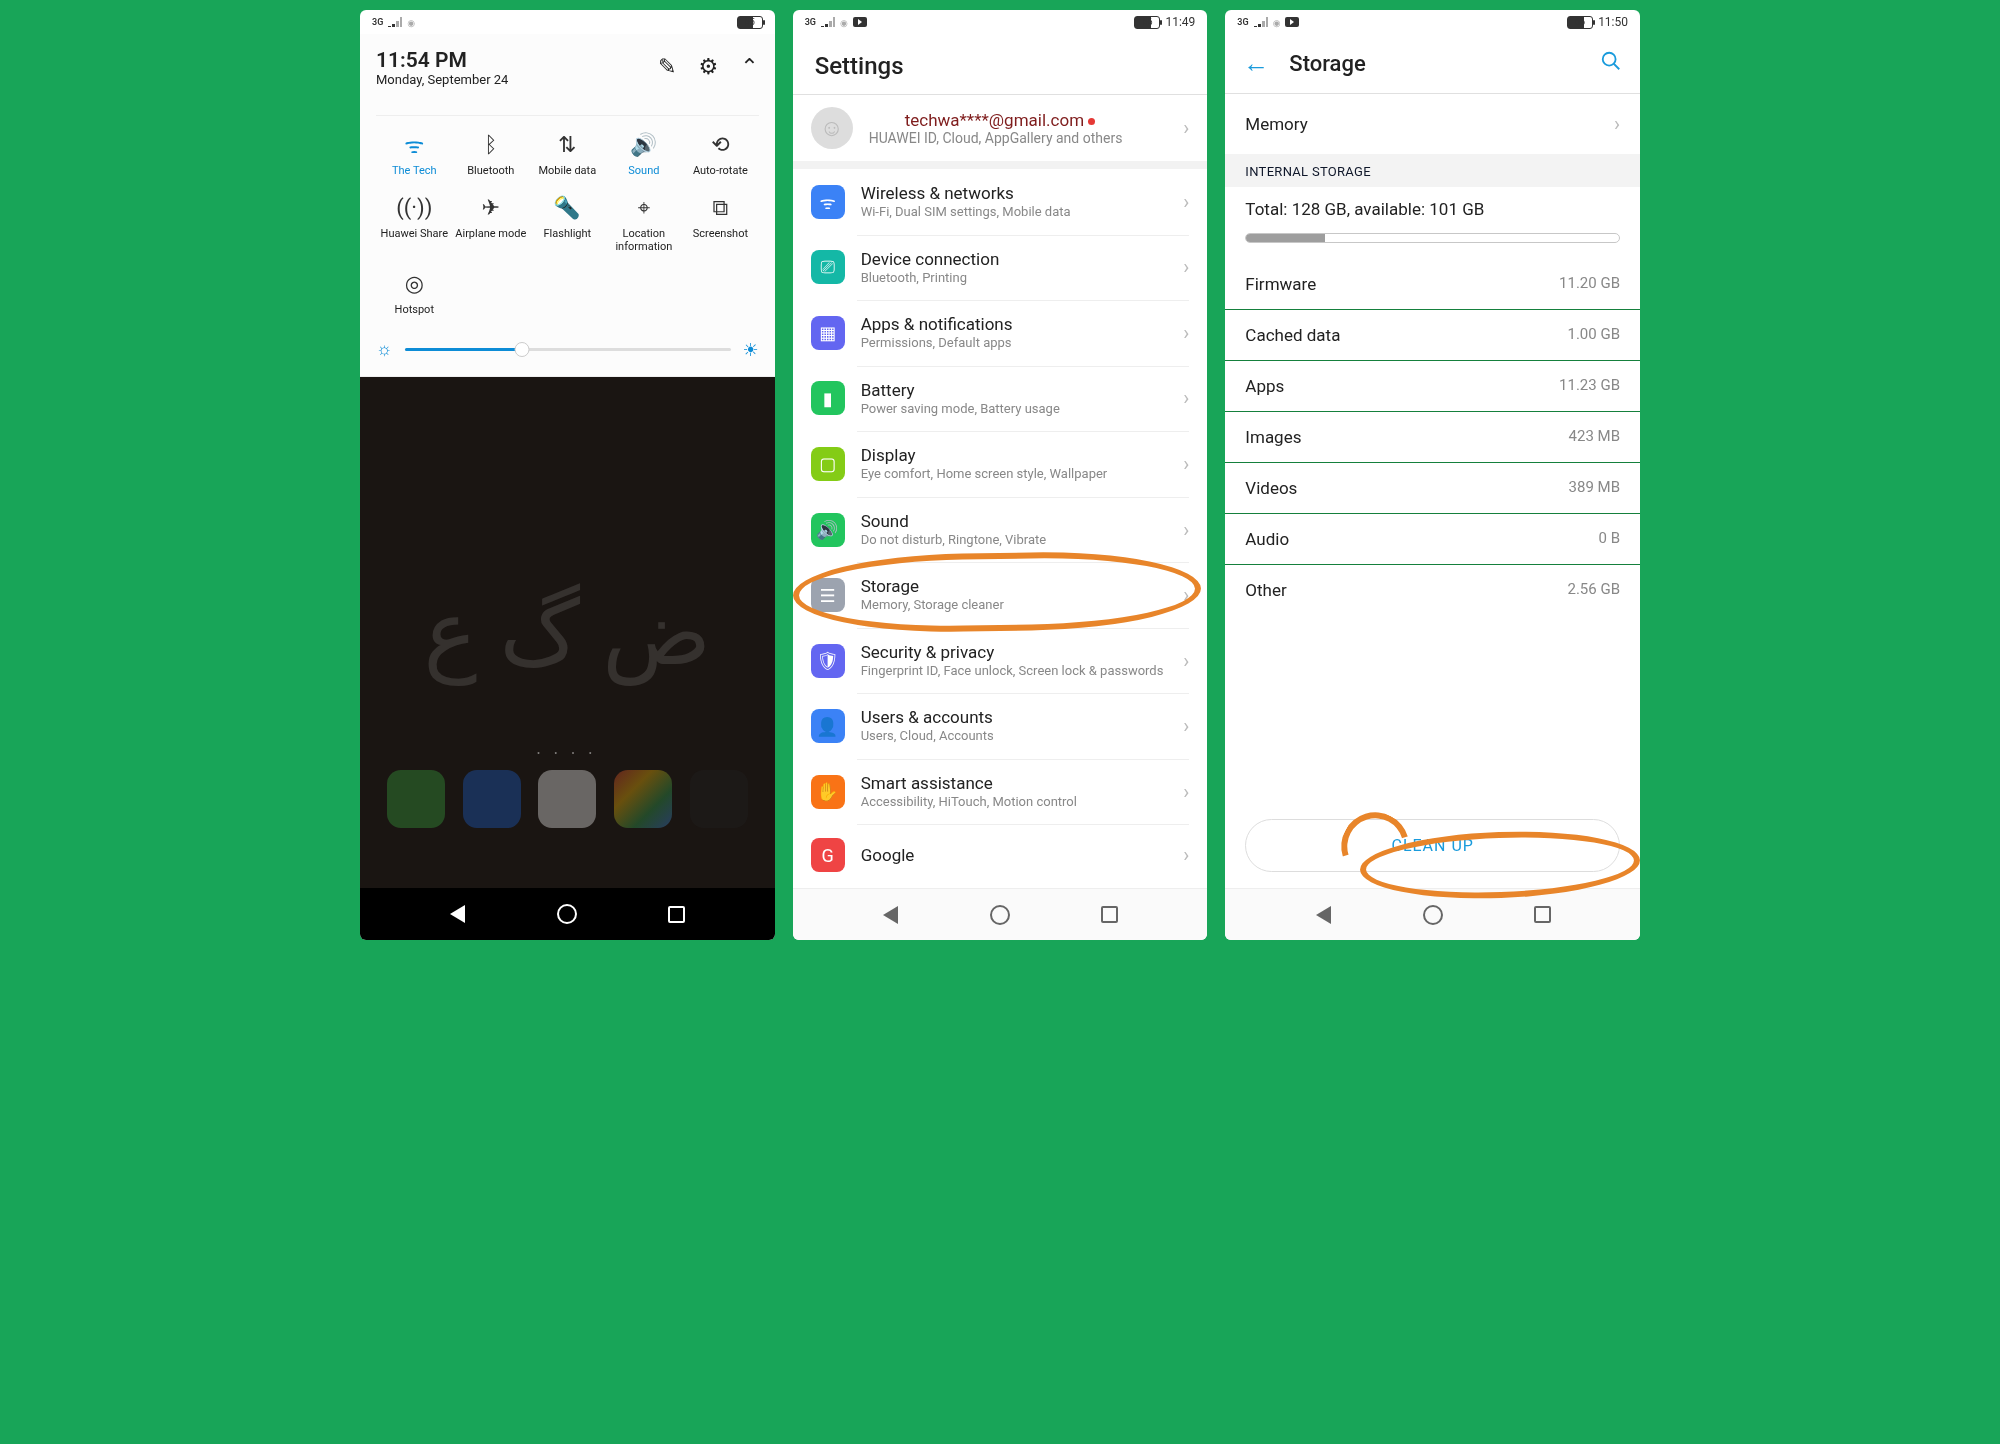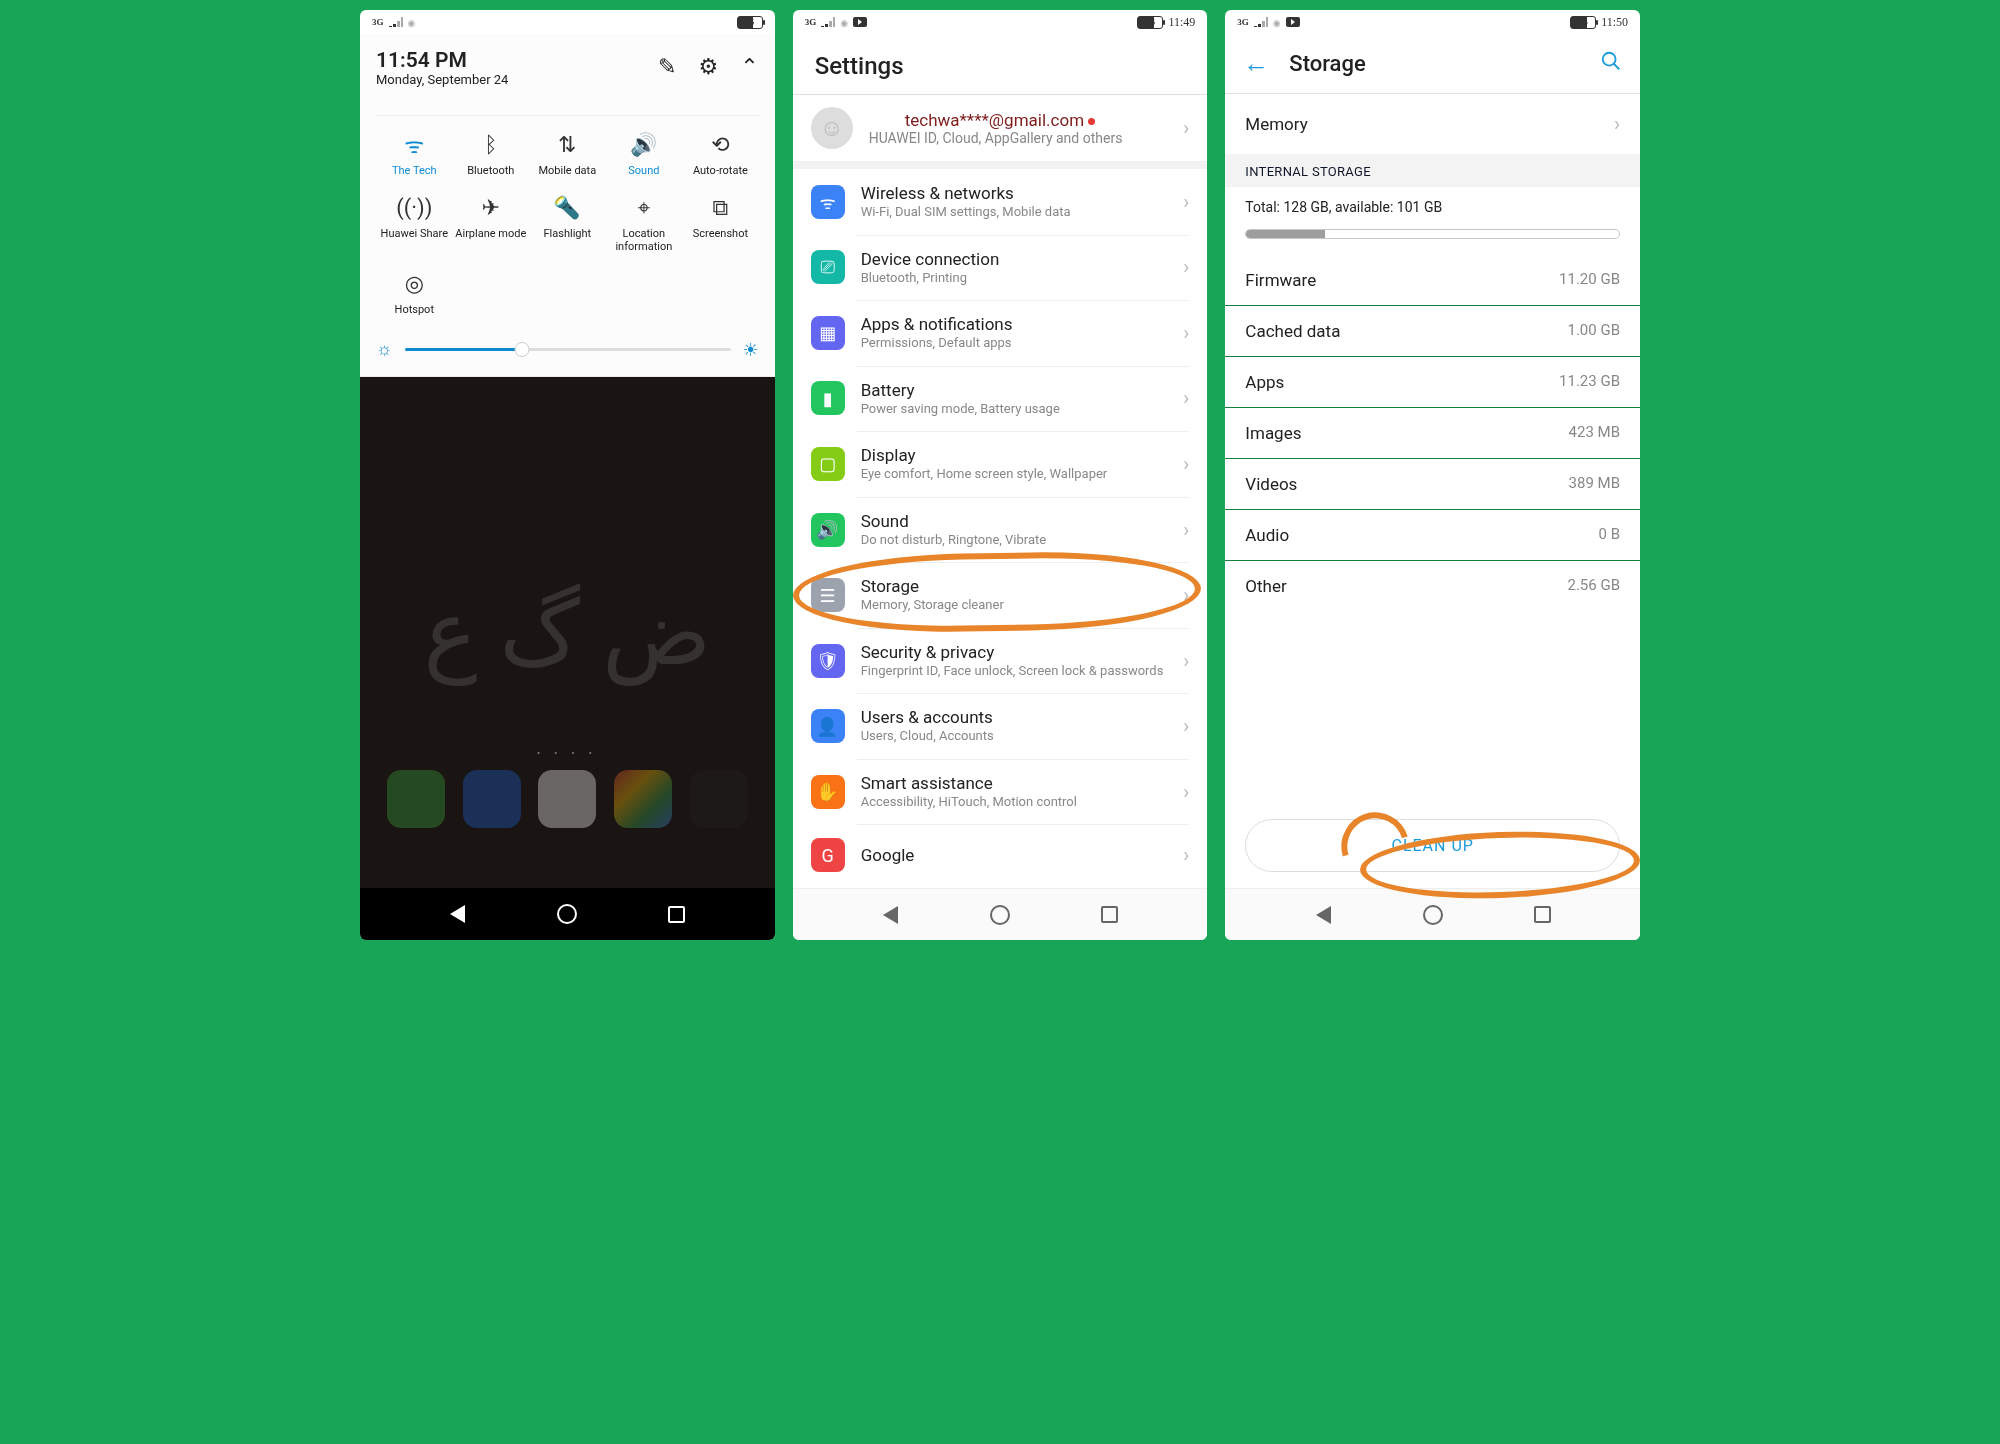--- a/index.html
+++ b/index.html
@@ -29,21 +29,20 @@
 
   
   .statusbar {
     height: 24px;
     display: flex;
     align-items: center;
     justify-content: space-between;
     padding: 0 12px;
     font-size: 11px;
     color: #333;
-    font-family: Liberation Serif, serif;
   }
   .sb-left { display:flex; align-items:center; gap:5px; }
   .sb-right { display:flex; align-items:center; gap:5px; }
   .sb-3g { font-size:9px; font-weight:600; }
   .sb-bars { width:14px; height:10px; background:
     linear-gradient(to top,#333 30%,transparent 30%) 0 100%/3px 4px no-repeat,
     linear-gradient(to top,#333 50%,transparent 50%) 4px 100%/3px 6px no-repeat,
     linear-gradient(to top,#aaa 70%,transparent 70%) 8px 100%/3px 8px no-repeat,
     linear-gradient(to top,#aaa 100%,transparent 0) 12px 100%/3px 10px no-repeat;}
   .sb-wifi::before { content:"◉"; font-size:9px; color:#aaa; }
@@ -111,21 +110,21 @@
   .circle-mark{position:absolute;border:6px solid #e8852a;border-radius:50%;pointer-events:none;}
   .mark1{left:0;top:543px;width:408px;height:78px;border-radius:50%/60%;transform:rotate(-1deg);}
 
   
   .header3{display:flex;align-items:center;gap:20px;padding:14px 18px;}
   .back-arr{color:#1a9bdc;font-size:26px;}
   .h3title{font-size:22px;font-weight:500;color:#222;flex:1;}
   .search-ic{color:#1a9bdc;font-size:22px;}
   .mrow{display:flex;align-items:center;justify-content:space-between;padding:18px 20px;font-size:17px;color:#222;}
   .sect-head{background:#f3f3f3;padding:10px 20px 8px;font-size:13px;color:#0f172a;letter-spacing:.3px;}
-  .tot{padding:12px 20px 4px;font-size:14px;color:#222;}
+  .tot{padding:12px 20px 4px;font-size:17px;color:#222;}
   .pbar{margin:10px 20px 16px;height:10px;border:1px solid #c7c7c7;border-radius:5px;overflow:hidden;background:#fff;}
   .pbar-fill{height:100%;width:21%;background:#9e9e9e;}
   .srow3{display:flex;justify-content:space-between;padding:15px 20px;font-size:17px;color:#222;}
   .srow3+.srow3{border-top:1px solid #15803d;}
   .val{color:#888;font-size:15px;}
   .spacer{flex:1;}
   .cleanup{margin:14px 20px 16px;padding:16px;text-align:center;border:1px solid #ddd;border-radius:28px;color:#1a9bdc;font-size:16px;letter-spacing:1px;}
   .mark2{left:135px;bottom:42px;width:280px;height:66px;transform:rotate(-2deg);}
   .mark2::before{content:"";position:absolute;left:-24px;top:-30px;width:56px;height:56px;border:6px solid #e8852a;border-right-color:transparent;border-bottom-color:transparent;border-radius:50%;transform:rotate(30deg);}
 </style>

